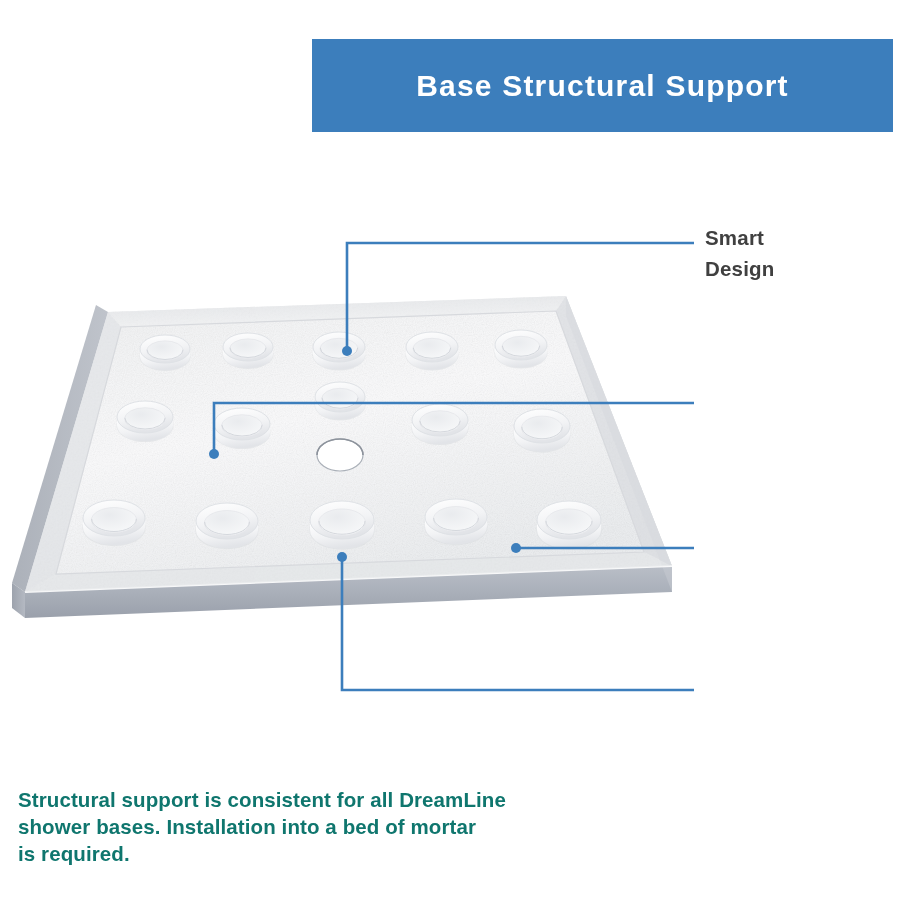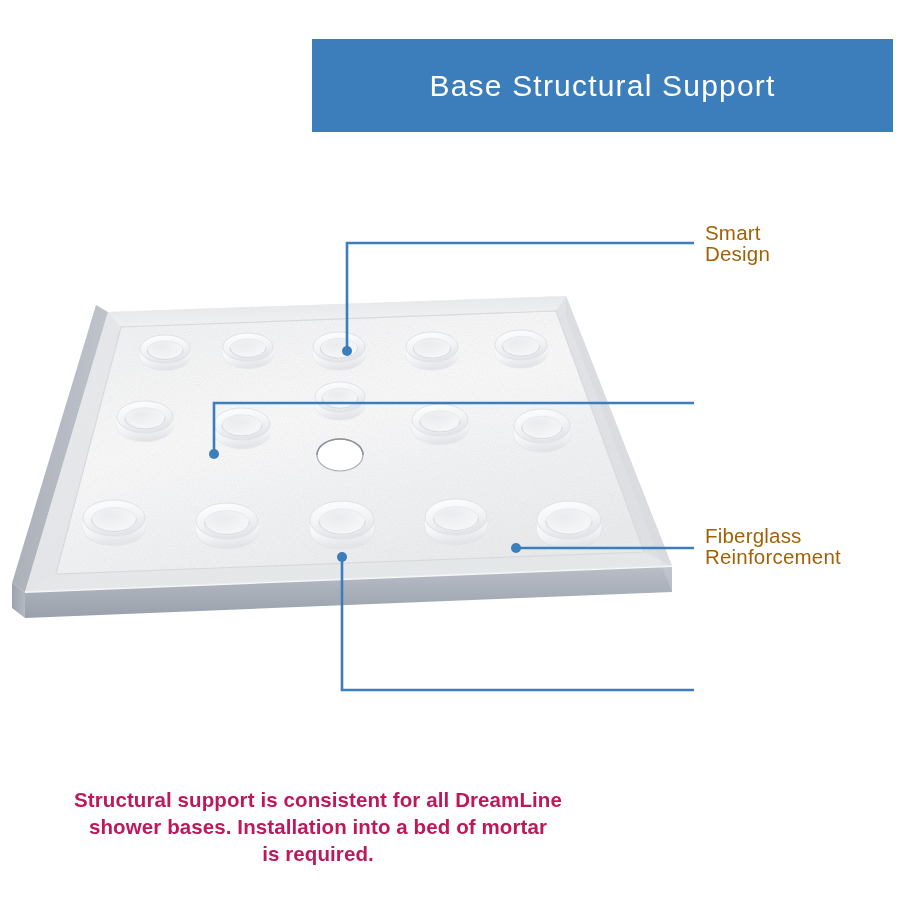--- a/index.html
+++ b/index.html
@@ -10,41 +10,41 @@
   }
   #stage{position:absolute;inset:0;width:900px;height:900px;}
 
   
   #banner{
     position:absolute;left:312px;top:39px;width:581px;height:93px;
     background:#3c7ebc;
     display:flex;align-items:center;justify-content:center;
   }
   #banner-title{
-    color:#ffffff;font-size:30px;font-weight:normal;
+    color:#ffffff;font-size:30px;font-weight:bold;
     letter-spacing:1.2px;white-space:nowrap;
     font-family:"Liberation Sans", sans-serif;
   }
 
   
   .callout{
-    position:absolute;color:#a16207;font-weight:normal;
-    font-size:20.5px;line-height:21px;letter-spacing:.2px;
+    position:absolute;color:#404040;font-weight:bold;
+    font-size:20.5px;line-height:31px;letter-spacing:.2px;
     white-space:pre-line;
   }
   #callout-smart{left:705px;top:222px;}
   #callout-opening{left:705px;top:325px;}
   #callout-fiberglass{left:705px;top:525px;}
   #callout-pvc{left:705px;top:626px;}
 
   
   #caption{
     position:absolute;left:18px;top:786px;width:600px;
-    color:#be185d;font-weight:bold;font-size:20.5px;line-height:27px;
-    white-space:pre-line;letter-spacing:.1px;text-align:center;
+    color:#0f766e;font-weight:bold;font-size:20.5px;line-height:27px;
+    white-space:pre-line;letter-spacing:.1px;
   }
 
   
   #art{position:absolute;left:0;top:0;width:900px;height:900px;}
 </style>
 </head>
 <body>
 
 <div id="stage">
 
@@ -258,21 +258,19 @@
   </svg>
 
   <div id="banner">
     <div id="banner-title">Base Structural Support</div>
   </div>
 
   <div class="callout" id="callout-smart">Smart
 Design</div>
 
 
-  <div class="callout" id="callout-fiberglass">Fiberglass
-Reinforcement</div>
 
 
   <div id="caption">Structural support is consistent for all DreamLine
 shower bases. Installation into a bed of mortar
 is required.</div>
 
 </div>
 
 </body></html>

